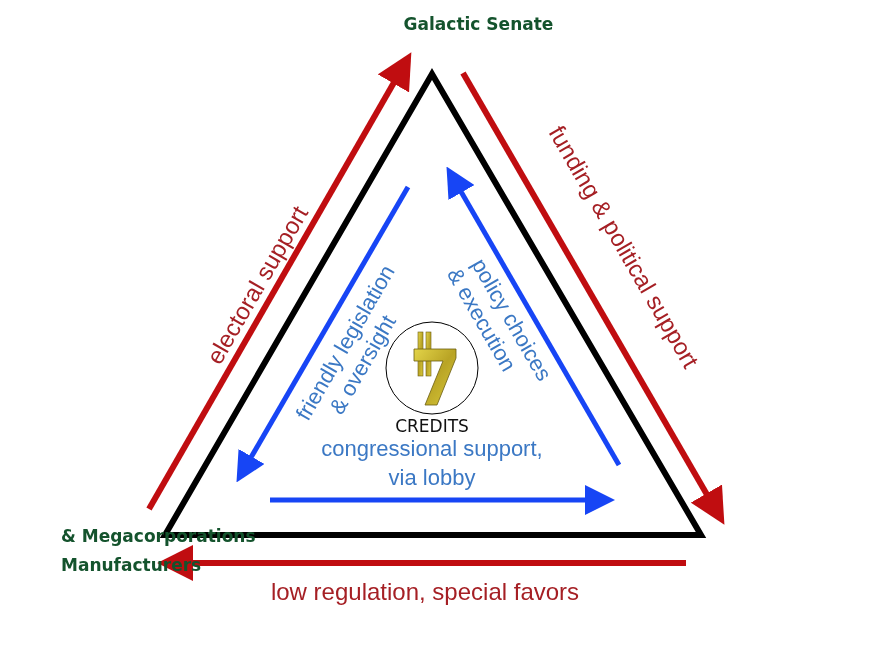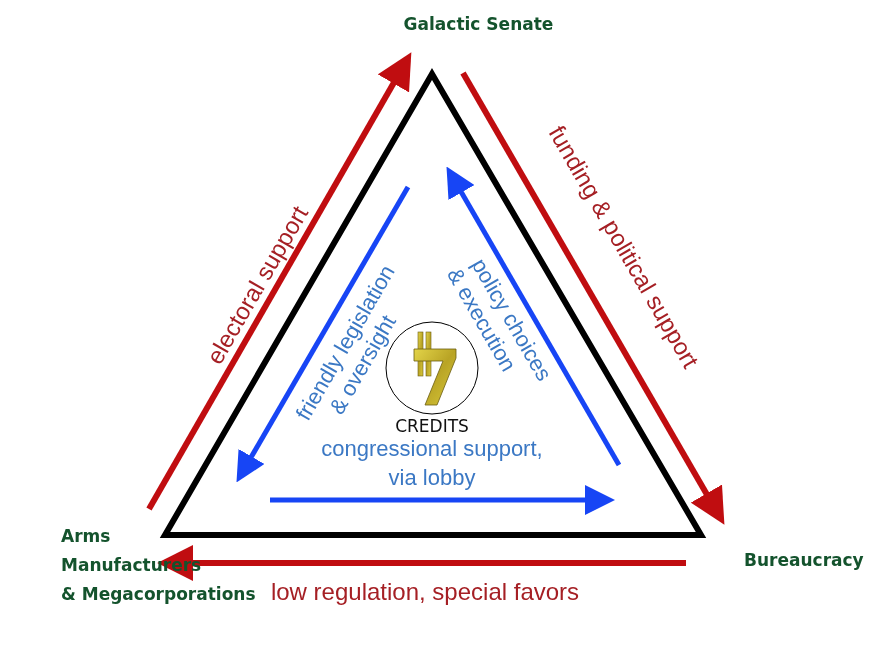--- a/index.html
+++ b/index.html
@@ -62,20 +62,18 @@
 
       <path d="M414,349 L456,349 L456,358 L437,405 L425,405 L443,361 L414,361 Z" fill="url(#gold)" stroke="#6b5d10" stroke-width="0.8"></path>
     </g>
     <text class="credits-text" x="432" y="432" text-anchor="middle">CREDITS</text>
   </g>
 </svg>
 
 <div class="node-label" style="left:0; width:865px; top:10px; text-align:center;">Galactic Senate</div>
 
 <div class="node-label" style="left:15px; top:522px;">
-  <div>Arms</div>
+  <div>&amp; Megacorporations</div>
   <div>Manufacturers</div>
-  <div>&amp; Megacorporations</div>
 </div>
 
 <div class="node-label" style="left:698px; top:546px;">
-  <div>Bureaucracy</div>
 </div>
 
 </body></html>

